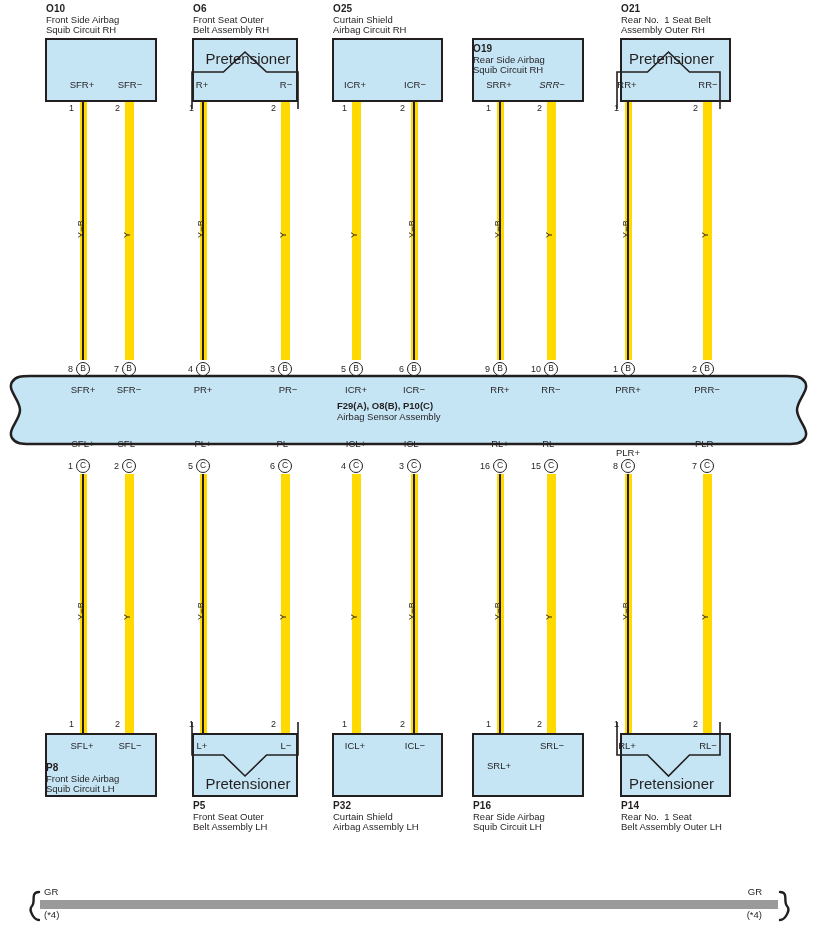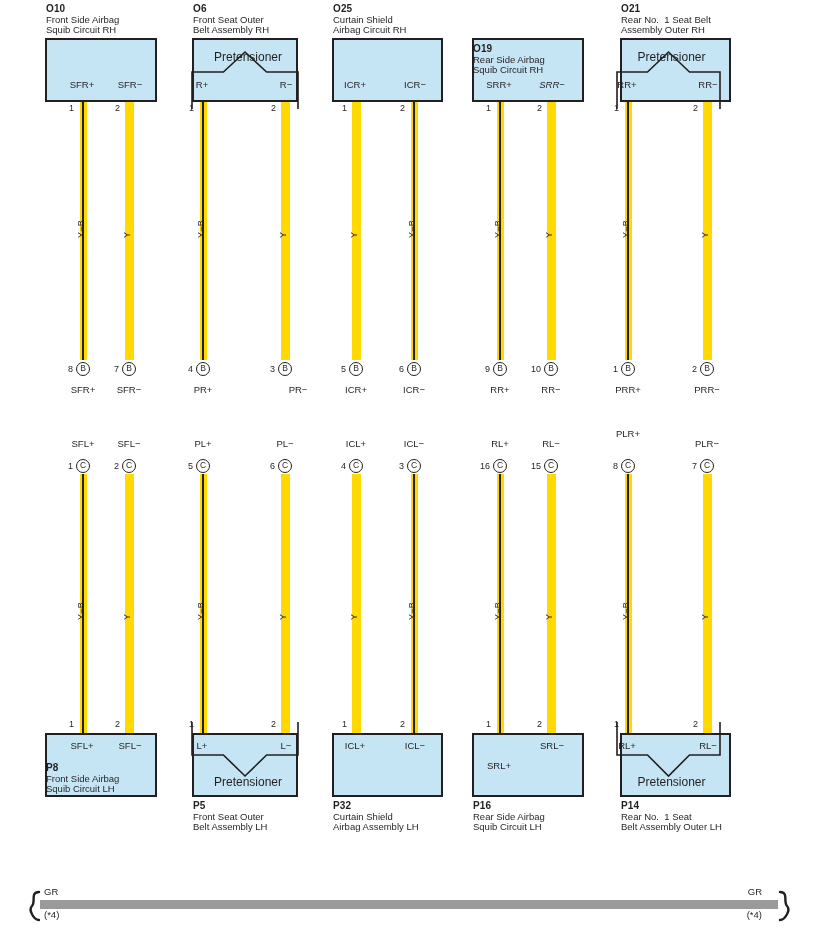--- a/index.html
+++ b/index.html
@@ -48,21 +48,21 @@
     font-size:9px;
     line-height:9px;
     white-space:nowrap;
     color:#231f20;
   }
 
   
   .pre-inner{position:absolute;overflow:visible;}
   .pre-label{
     position:absolute;
-    font-size:12px;
+    font-size:15px;
     white-space:nowrap;
     color:#231f20;
     padding-left:8px;
   }
 
   
   .wire-y{
     position:absolute;
     background:#ffd900;
   }
@@ -207,40 +207,58 @@
       <div class="wire-yb" style="left:496.5px;top:102px;width:7px;height:258px;"></div>
       <div class="wire-label" style="left:493px;top:238px;">Y−B</div>
       <div class="wire-y" style="left:546.5px;top:102px;width:9px;height:258px;"></div>
       <div class="wire-label" style="left:544px;top:238px;">Y</div>
       <div class="wire-yb" style="left:624.5px;top:102px;width:7px;height:258px;"></div>
       <div class="wire-label" style="left:621px;top:238px;">Y−B</div>
       <div class="wire-y" style="left:702.5px;top:102px;width:9px;height:258px;"></div>
       <div class="wire-label" style="left:700px;top:238px;">Y</div>
     </div>
 
+  <div id="sensor-bar">
+    <svg width="817" height="88" viewBox="0 0 817 88" style="position:absolute;left:0;top:0;">
+      <path d="M 30 2
+               C 22 2 16 2 12 8
+               C 7 16 20 26 20 36
+               C 20 46 7 56 12 64
+               C 16 70 22 70 30 70
+               L 787 70
+               C 795 70 801 70 805 64
+               C 810 56 797 46 797 36
+               C 797 26 810 16 805 8
+               C 801 2 795 2 787 2 Z" fill="#c5e5f5" stroke="#231f20" stroke-width="2.5" stroke-linejoin="round"></path>
+    </svg>
+    <div class="sensor-text" style="left:337px;top:26px;">
+      <b>F29(A), O8(B), P10(C)</b>
+    </div>
+    <div class="sensor-text" style="left:337px;top:37px;">Airbag Sensor Assembly</div>
+  </div>
 
   <div id="sensor-pins">
       <div class="bubble" style="left:76px;top:362px;">B</div>
       <div class="bubble-num" style="left:51px;top:365px;width:22px;">8</div>
       <div class="conn-lbl" style="left:83px;top:384px;transform:translateX(-50%);">SFR+</div>
       <div class="bubble" style="left:122px;top:362px;">B</div>
       <div class="bubble-num" style="left:97px;top:365px;width:22px;">7</div>
       <div class="conn-lbl" style="left:129px;top:384px;transform:translateX(-50%);">SFR−</div>
       <div class="bubble" style="left:76px;top:459px;">C</div>
       <div class="bubble-num" style="left:51px;top:462px;width:22px;">1</div>
       <div class="conn-lbl" style="left:83px;top:438px;transform:translateX(-50%);">SFL+</div>
       <div class="bubble" style="left:122px;top:459px;">C</div>
       <div class="bubble-num" style="left:97px;top:462px;width:22px;">2</div>
       <div class="conn-lbl" style="left:129px;top:438px;transform:translateX(-50%);">SFL−</div>
       <div class="bubble" style="left:196px;top:362px;">B</div>
       <div class="bubble-num" style="left:171px;top:365px;width:22px;">4</div>
       <div class="conn-lbl" style="left:203px;top:384px;transform:translateX(-50%);">PR+</div>
       <div class="bubble" style="left:278px;top:362px;">B</div>
       <div class="bubble-num" style="left:253px;top:365px;width:22px;">3</div>
-      <div class="conn-lbl" style="left:298px;top:384px;transform:translateX(-50%);">PR−</div>
+      <div class="conn-lbl" style="left:288px;top:384px;transform:translateX(-50%);">PR−</div>
       <div class="bubble" style="left:196px;top:459px;">C</div>
       <div class="bubble-num" style="left:171px;top:462px;width:22px;">5</div>
       <div class="conn-lbl" style="left:203px;top:438px;transform:translateX(-50%);">PL+</div>
       <div class="bubble" style="left:278px;top:459px;">C</div>
       <div class="bubble-num" style="left:253px;top:462px;width:22px;">6</div>
       <div class="conn-lbl" style="left:285px;top:438px;transform:translateX(-50%);">PL−</div>
       <div class="bubble" style="left:349px;top:362px;">B</div>
       <div class="bubble-num" style="left:324px;top:365px;width:22px;">5</div>
       <div class="conn-lbl" style="left:356px;top:384px;transform:translateX(-50%);">ICR+</div>
       <div class="bubble" style="left:407px;top:362px;">B</div>
@@ -265,21 +283,21 @@
       <div class="bubble-num" style="left:519px;top:462px;width:22px;">15</div>
       <div class="conn-lbl" style="left:551px;top:438px;transform:translateX(-50%);">RL−</div>
       <div class="bubble" style="left:621px;top:362px;">B</div>
       <div class="bubble-num" style="left:596px;top:365px;width:22px;">1</div>
       <div class="conn-lbl" style="left:628px;top:384px;transform:translateX(-50%);">PRR+</div>
       <div class="bubble" style="left:700px;top:362px;">B</div>
       <div class="bubble-num" style="left:675px;top:365px;width:22px;">2</div>
       <div class="conn-lbl" style="left:707px;top:384px;transform:translateX(-50%);">PRR−</div>
       <div class="bubble" style="left:621px;top:459px;">C</div>
       <div class="bubble-num" style="left:596px;top:462px;width:22px;">8</div>
-      <div class="conn-lbl" style="left:628px;top:428px;transform:translateX(-50%);">PLR+</div>
+      <div class="conn-lbl" style="left:628px;top:447px;transform:translateX(-50%);">PLR+</div>
       <div class="bubble" style="left:700px;top:459px;">C</div>
       <div class="bubble-num" style="left:675px;top:462px;width:22px;">7</div>
       <div class="conn-lbl" style="left:707px;top:438px;transform:translateX(-50%);">PLR−</div>
     </div>
 
   <div id="wires-lower">
       <div class="wire-yb" style="left:79.5px;top:474px;width:7px;height:259px;"></div>
       <div class="wire-label" style="left:76px;top:620px;">Y−B</div>
       <div class="wire-y" style="left:124.5px;top:474px;width:9px;height:259px;"></div>
       <div class="wire-label" style="left:122px;top:620px;">Y</div>

